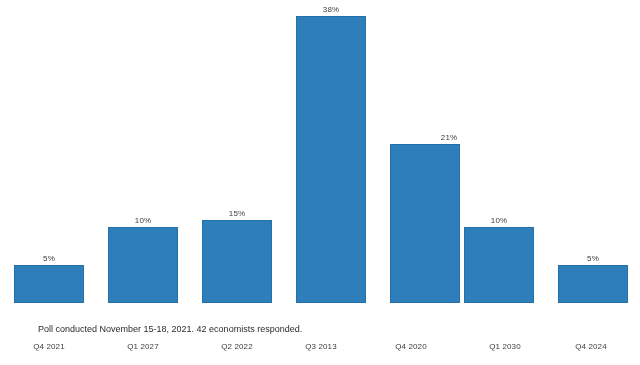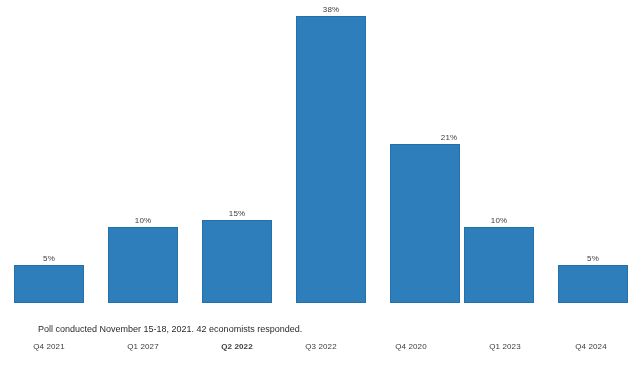--- a/index.html
+++ b/index.html
@@ -126,24 +126,24 @@
 
     <div class="bar-slot" style="left:546px;width:94px;">
       <div class="bar" style="width: 70px; height: 38px; background: rgb(46, 126, 187); border-color: rgb(36, 112, 168);"></div>
       <div class="bar-label" style="bottom: 40px; color: rgb(60, 60, 60);">5%</div>
     </div>
   </div>
 
   <div class="axis-area">
     <div class="tick-label" style="left: 49px; color: rgb(60, 60, 60);">Q4 2021</div>
     <div class="tick-label" style="left: 143px; color: rgb(60, 60, 60);">Q1 2027</div>
-    <div class="tick-label" style="left: 237px; color: rgb(60, 60, 60); font-weight: bold;">Q2 2022</div>
-    <div class="tick-label" style="left: 321px; color: rgb(60, 60, 60);">Q3 2022</div>
+    <div class="tick-label" style="left: 237px; color: rgb(60, 60, 60);">Q2 2022</div>
+    <div class="tick-label" style="left: 321px; color: rgb(60, 60, 60);">Q3 2013</div>
     <div class="tick-label" style="left: 411px; color: rgb(60, 60, 60);">Q4 2020</div>
-    <div class="tick-label" style="left: 505px; color: rgb(60, 60, 60);">Q1 2023</div>
+    <div class="tick-label" style="left: 505px; color: rgb(60, 60, 60);">Q1 2030</div>
     <div class="tick-label" style="left: 591px; color: rgb(60, 60, 60);">Q4 2024</div>
   </div>
 
   <div class="footer">
     <div class="footer-line">Poll conducted November 15-18, 2021. 42 economists responded.</div>
   </div>
 
 </div>
 
 </body></html>

